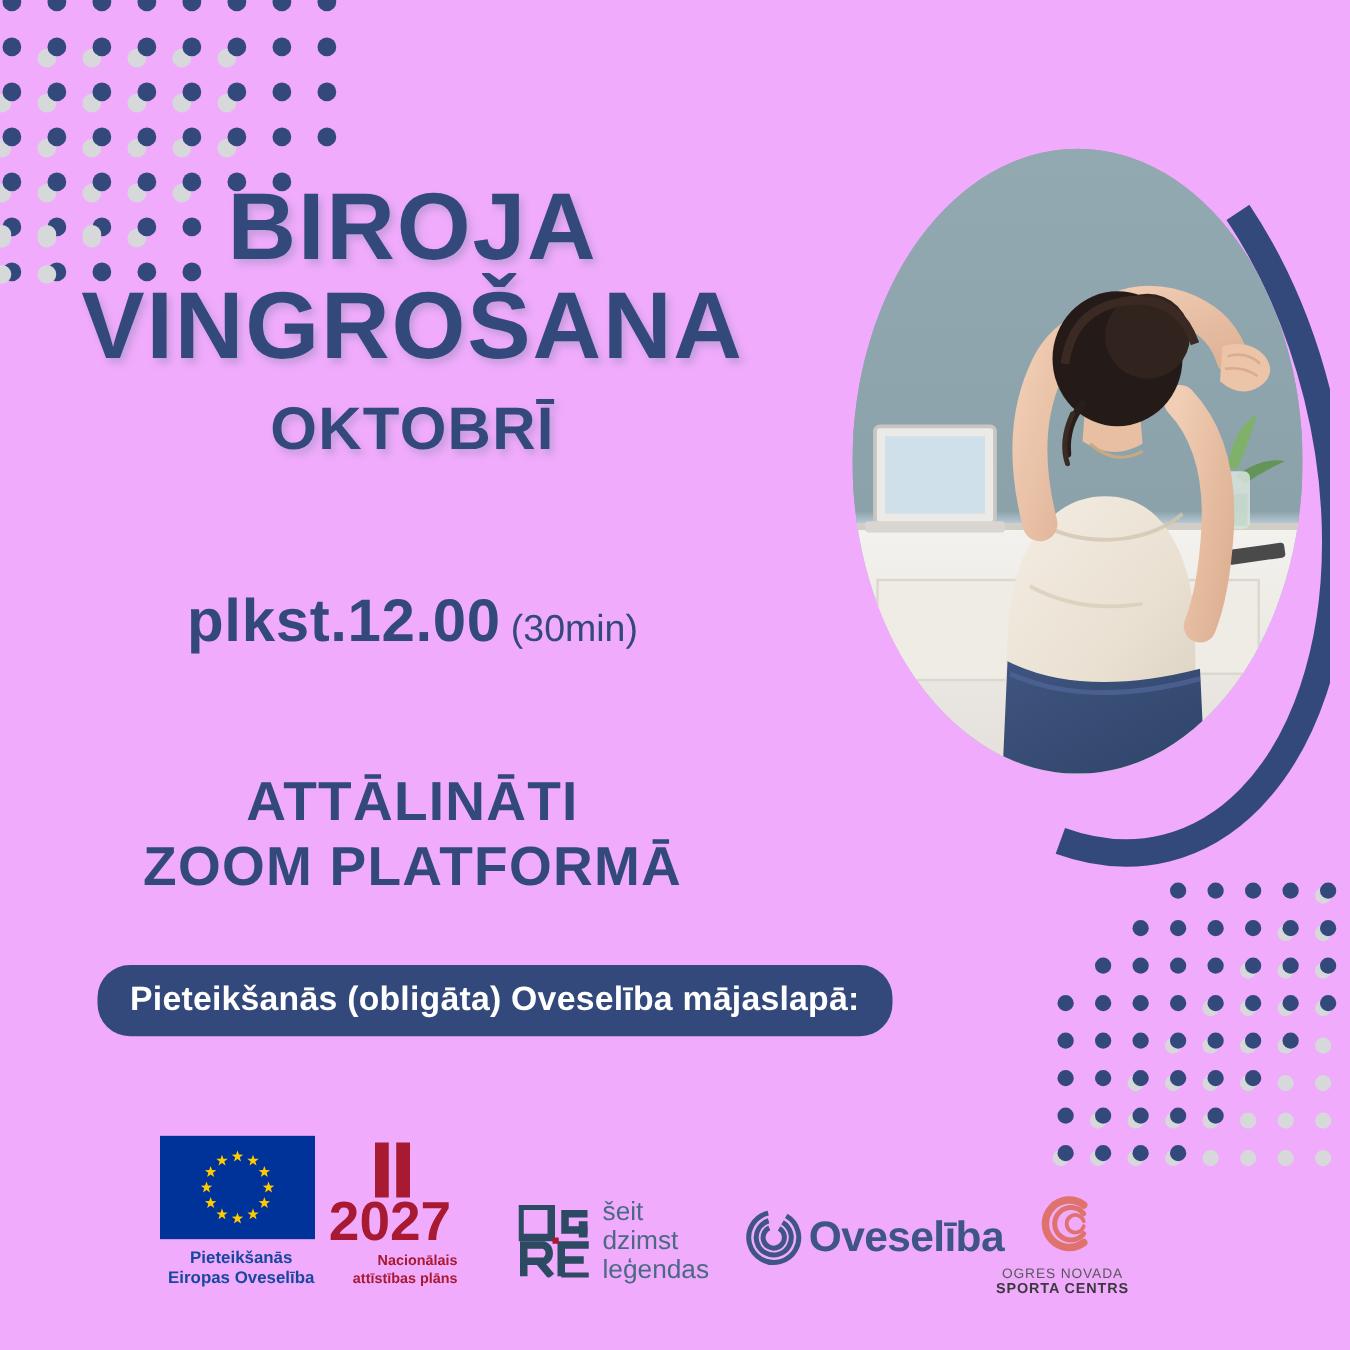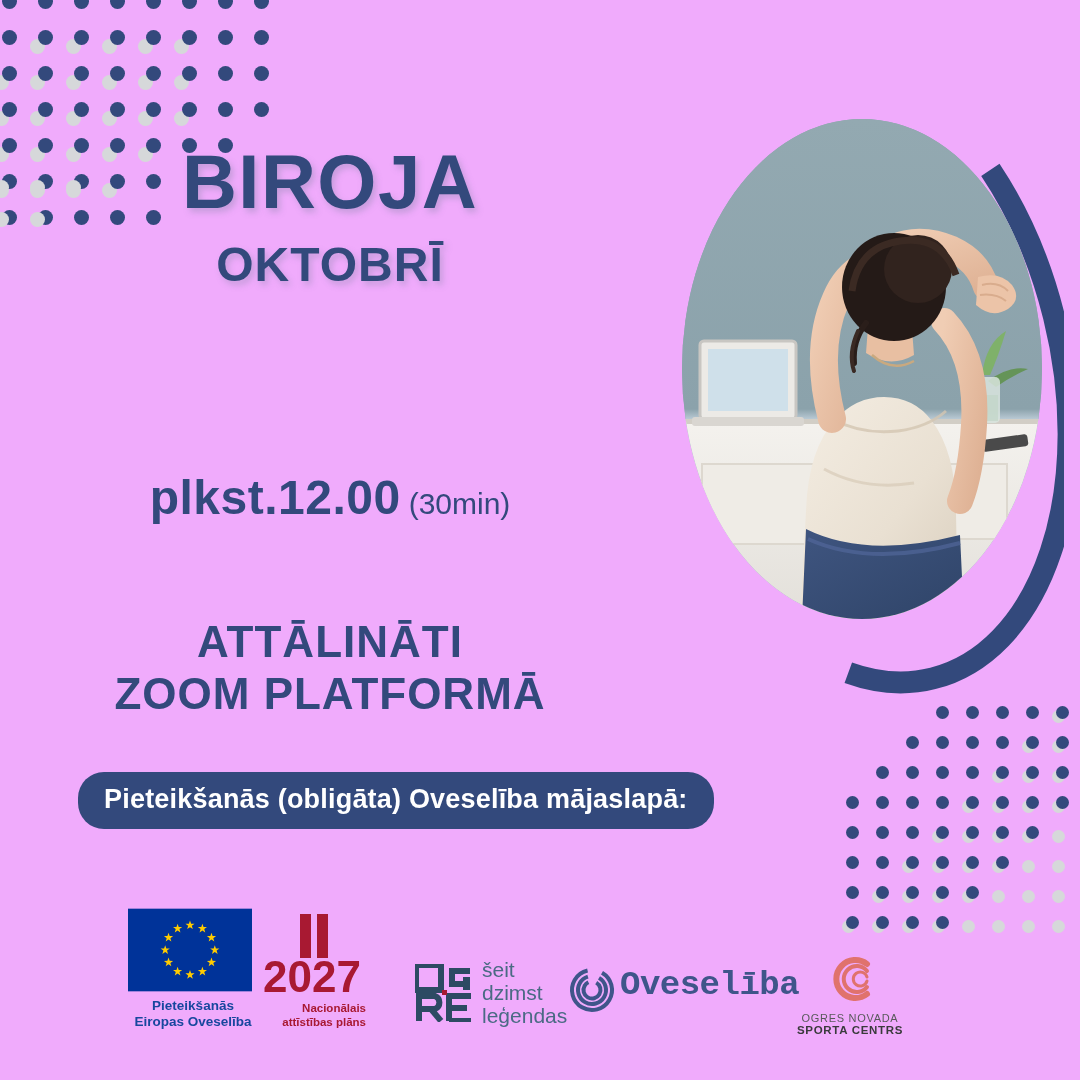--- a/index.html
+++ b/index.html
@@ -193,21 +193,21 @@
   #logo-ogre { left: 415px; top: 58px; display: flex; align-items: center; gap: 9px; }
   #ogre-tagline {
     font-size: 21px;
     font-weight: 400;
     line-height: 1.1;
     color: #4a6a84;
     white-space: pre-line;
   }
 
   
-  #logo-oveseliba { left: 568px; top: 66px; display: flex; gap: 4px; font-family: Liberation Mono, monospace; }
+  #logo-oveseliba { left: 595px; top: 66px; display: flex; align-items: center; gap: 4px; }
   #oveseliba-word {
     font-size: 34px;
     font-weight: 700;
     letter-spacing: -0.5px;
     color: #3f558a;
   }
 
   
   #logo-sports { left: 790px; top: 52px; width: 120px; text-align: center; }
   #sports-caption-1 {
@@ -399,20 +399,21 @@
         <path d="M184 204 q-14 18 -12 40" fill="none" stroke="#2a1e1a" stroke-width="6" stroke-linecap="round"></path>
         <path d="M176 212 q-10 22 -4 40" fill="none" stroke="#3a2a24" stroke-width="4" stroke-linecap="round"></path>
 
         <path d="M190 236 q20 18 42 6" fill="none" stroke="#c9a97f" stroke-width="2.5"></path>
       </svg>
     </div>
   </div>
 
   <div id="headline">
     <div id="title-line1" class="txt-shadow">BIROJA</div>
+    <div id="title-line2" class="txt-shadow">VINGROŠANA</div>
     <div id="subtitle-month" class="txt-shadow">OKTOBRĪ</div>
   </div>
 
   <div id="schedule">
     <div id="time-line">
       <span id="time-value">plkst.12.00</span><span id="time-duration">(30min)</span>
     </div>
   </div>
 
   <div id="mode">

